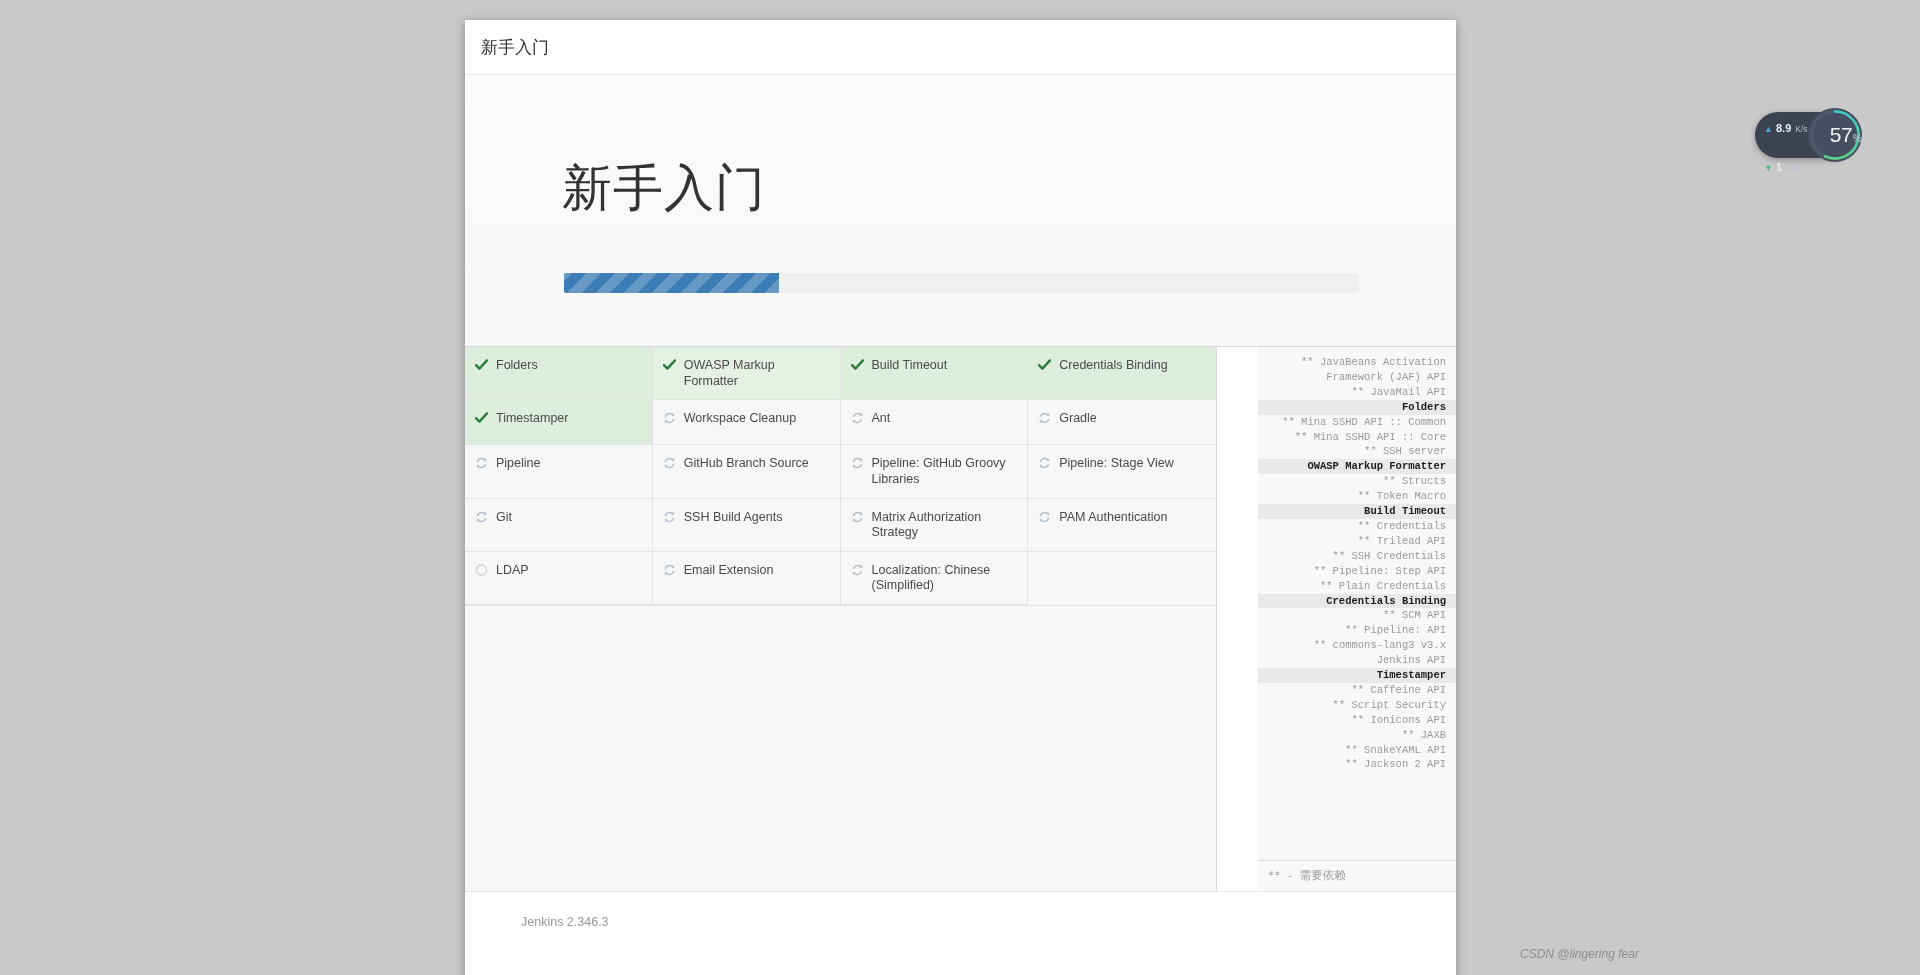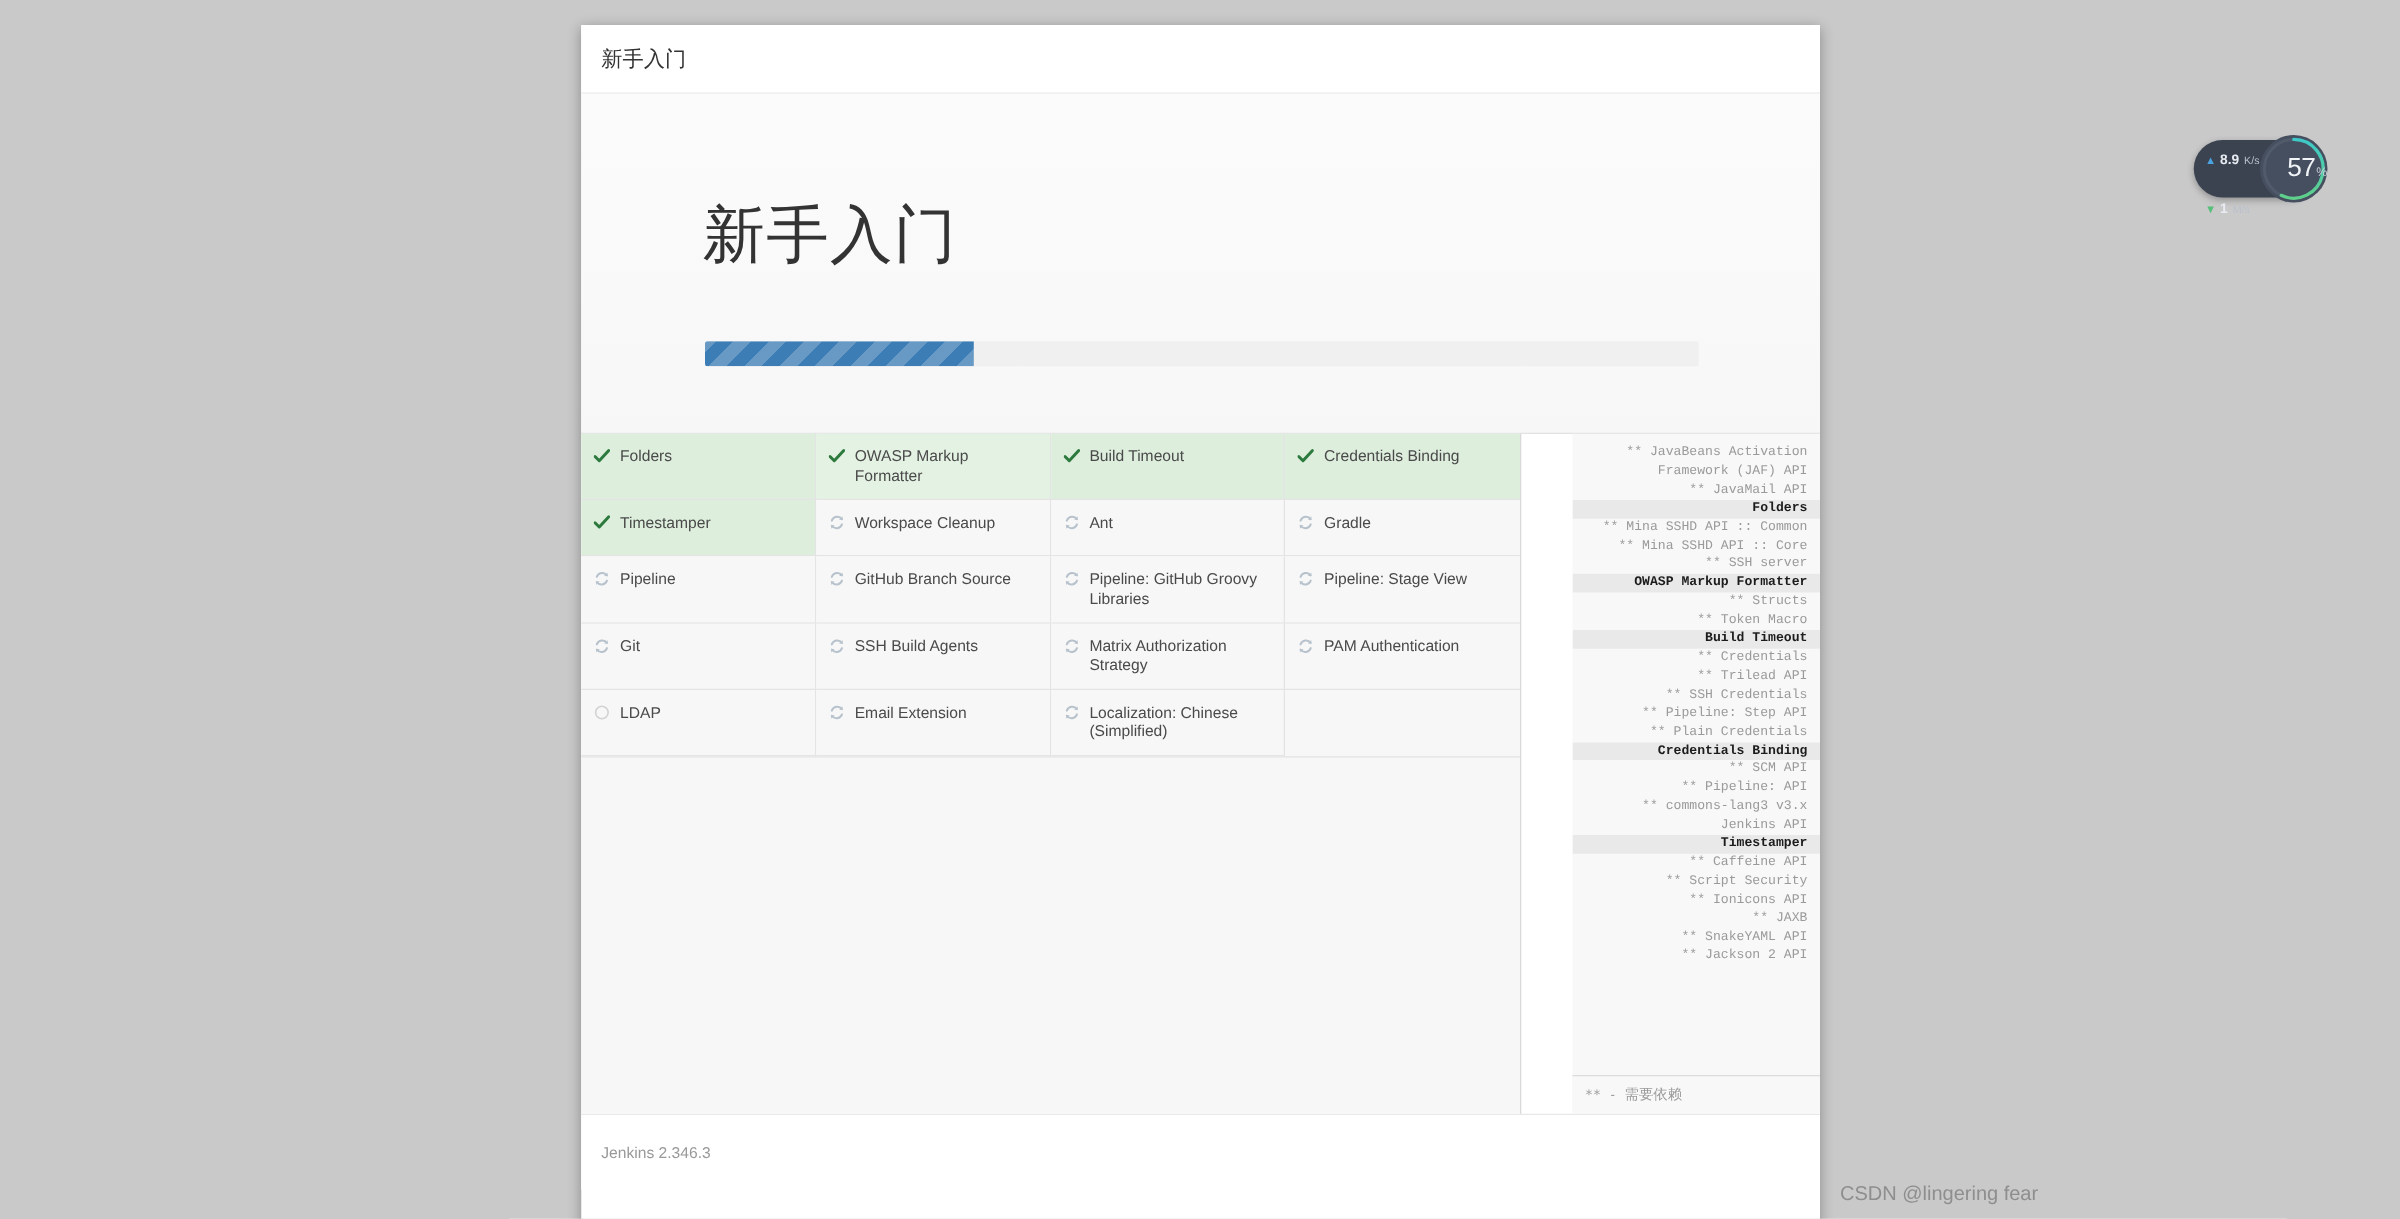--- a/index.html
+++ b/index.html
@@ -152,21 +152,21 @@
   }
 
   
   #jenkins-footer {
     height: 61px;
     border-top: 1px solid #e8e8e8;
     display: flex; align-items: center;
     padding-left: 16px;
     background: #fff;
   }
-  #jenkins-version { font-size: 12.5px; color: #999; }
+  #jenkins-version { font-size: 12.5px; color: #999; margin-left: 40px; }
 
   
   #system-monitor {
     position: absolute;
     left: 1755px; top: 112px;
     width: 98px; height: 46px;
     background: #3b4250;
     border-radius: 23px;
     display: flex; align-items: center;
     padding-left: 9px;
@@ -191,23 +191,24 @@
   #cpu-readout {
     position: relative;
     display: flex; align-items: baseline;
   }
   #cpu-value { color: #f2f5f8; font-size: 21px; letter-spacing: -0.5px; }
   #cpu-unit { color: #c8cfd9; font-size: 10px; margin-left: 1px; }
 
   
   #watermark {
     position: absolute;
-    left: 1472px; top: 947px;
-    font-size: 16px;
+    left: 1520px; top: 947px;
+    font-size: 12px;
     color: #8e8e8e;
+    font-style: italic;
   }
 </style>
 </head>
 <body>
 
 <div id="jenkins-window">
 
   <div id="breadcrumb-bar">
     <span id="breadcrumb-text">新手入门</span>
   </div>

